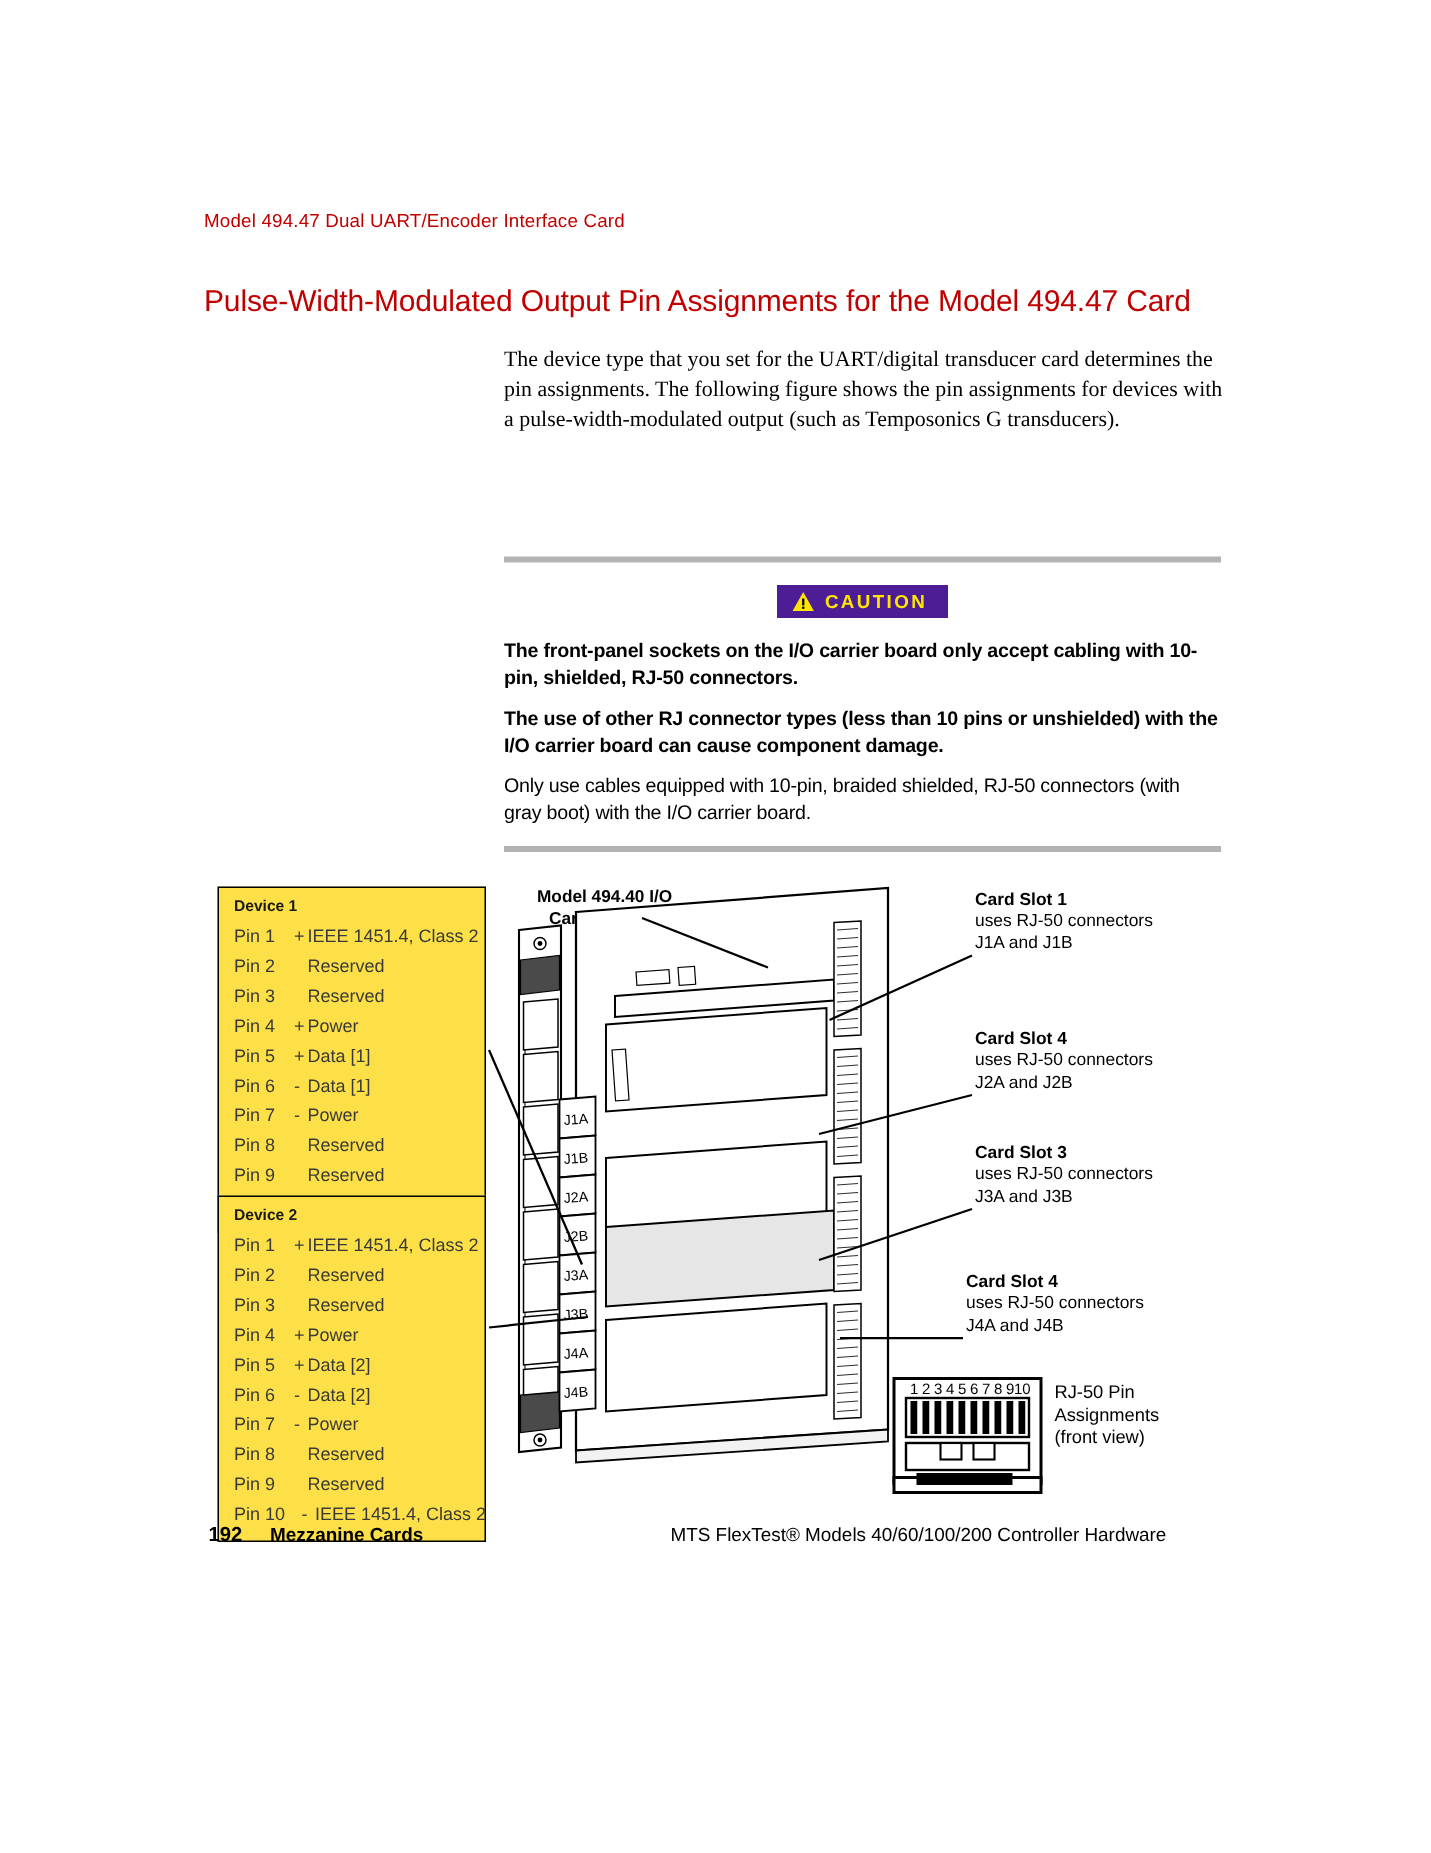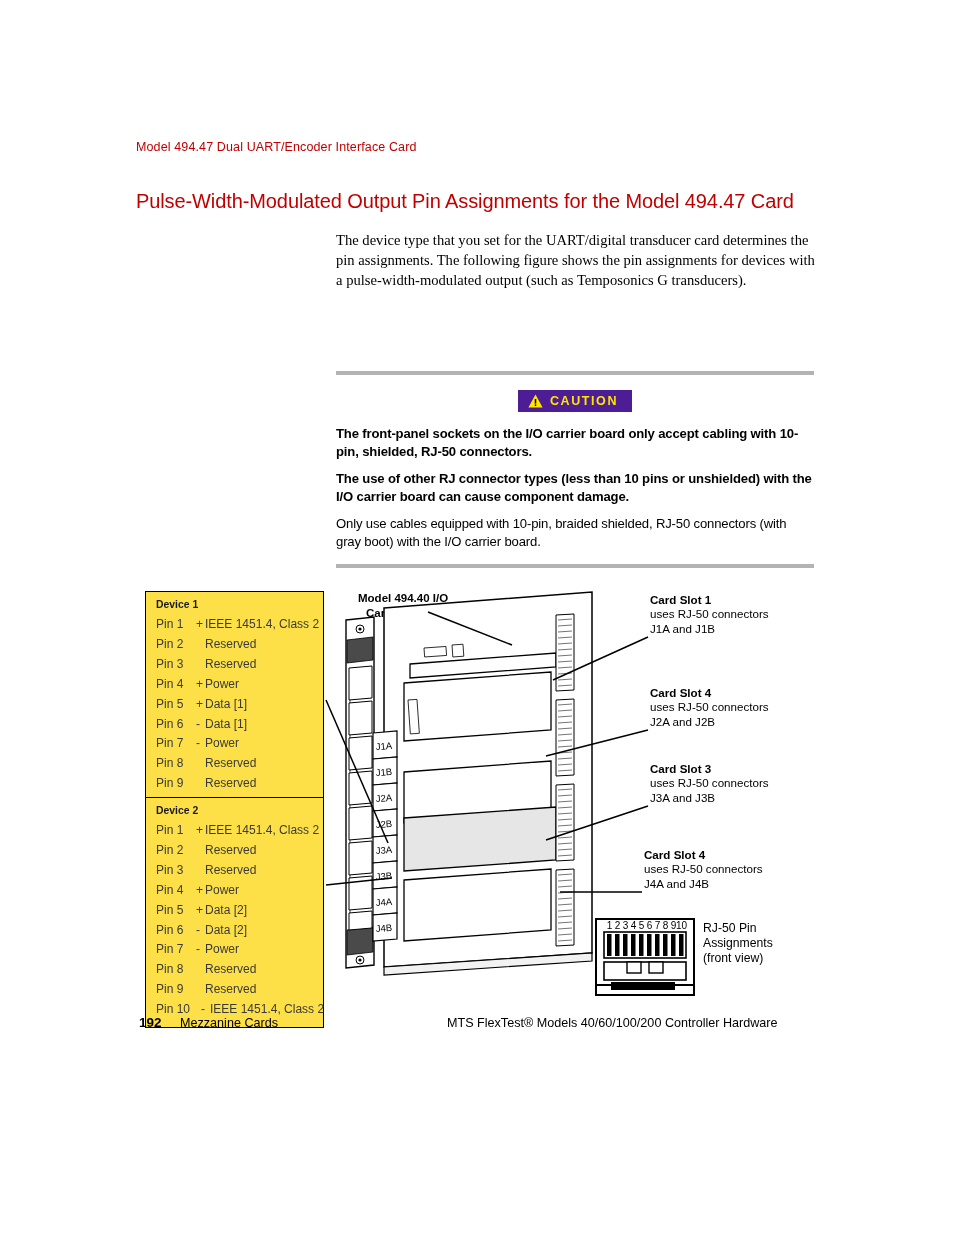--- a/index.html
+++ b/index.html
@@ -175,20 +175,21 @@
 
   
   .footer { position: absolute; left: 0; top: 1015px; width: 954px; height: 30px; }
   .footer-page {
     position: absolute; left: 139px; top: 0;
     font-size: 13.5px; font-weight: bold;
   }
   .footer-sect {
     position: absolute; left: 180px; top: 1px;
     font-size: 12.6px;
+    font-weight: bold;
   }
   .footer-title {
     position: absolute; left: 447px; top: 1px;
     font-size: 12.6px; white-space: nowrap;
   }
 
   svg.overlay {
     position: absolute; left: 0; top: 0;
     width: 954px; height: 1235px;
     pointer-events: none;

